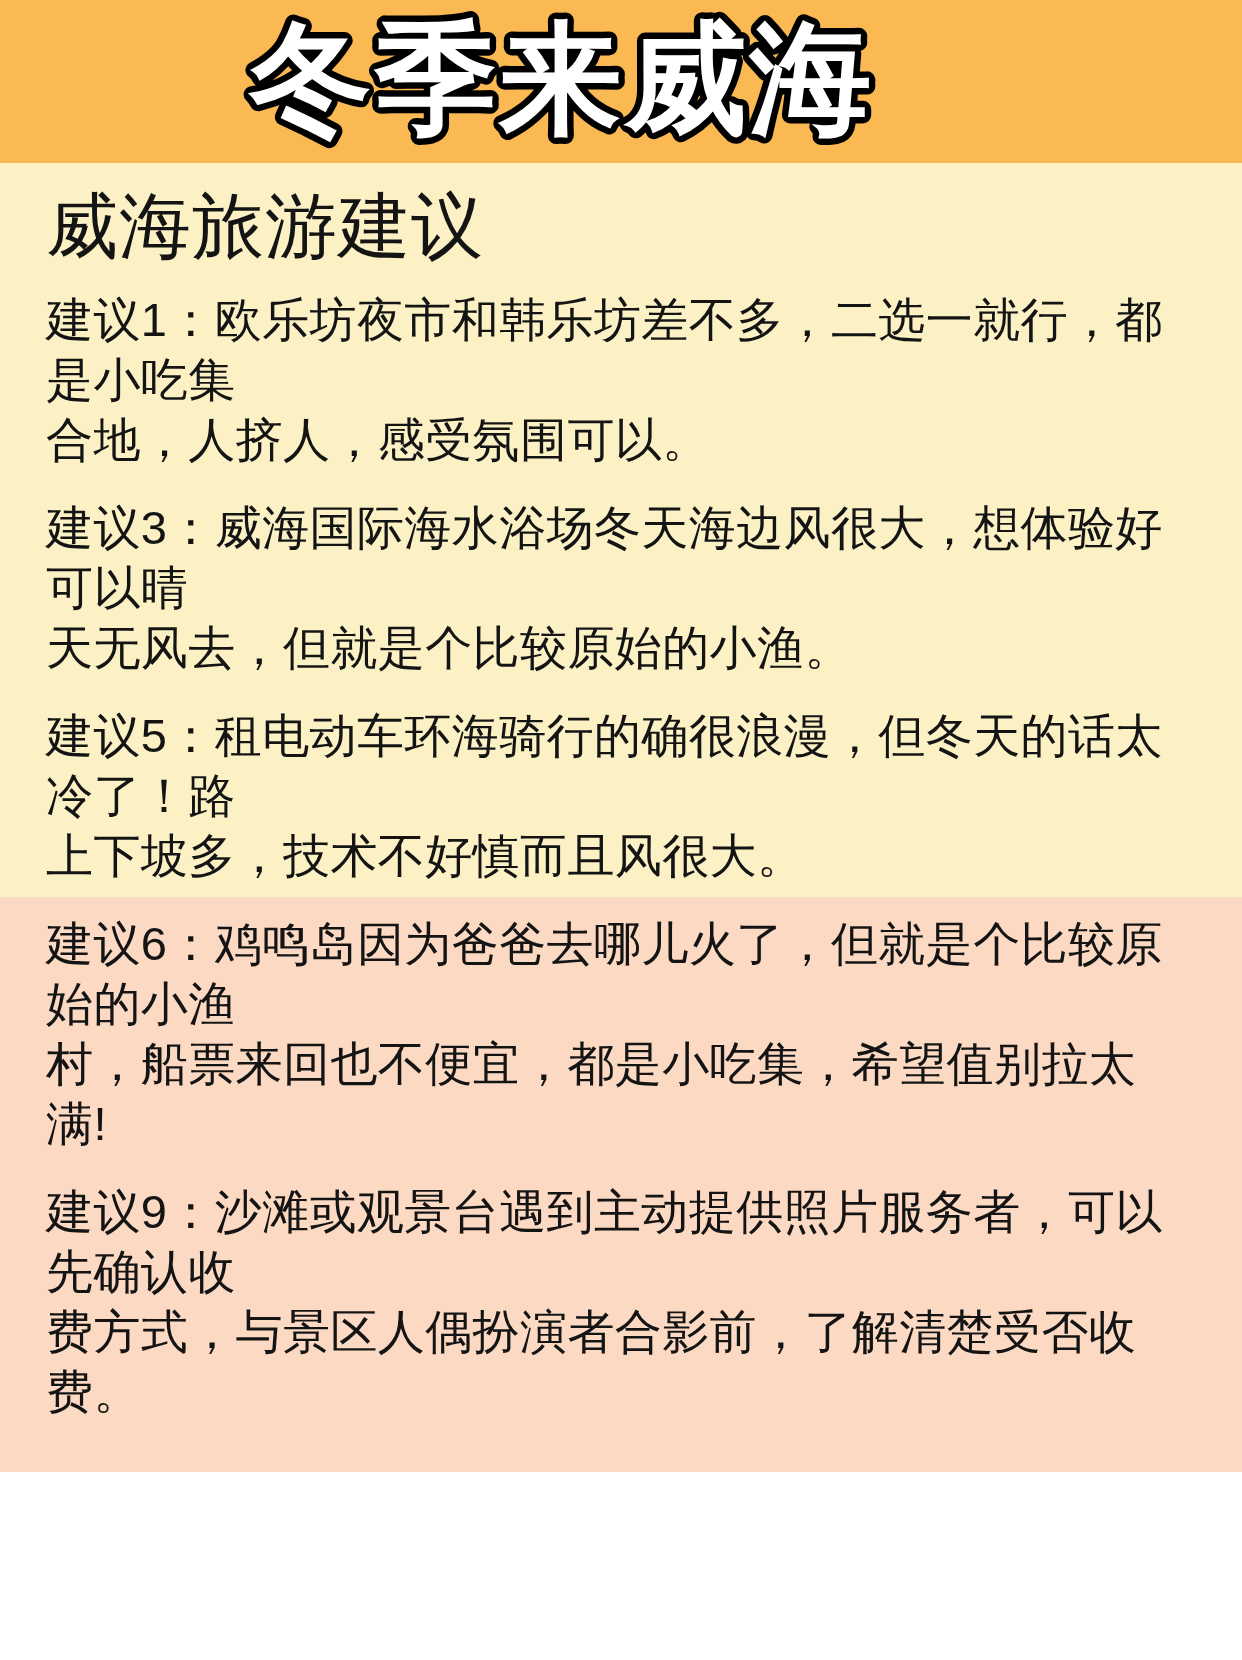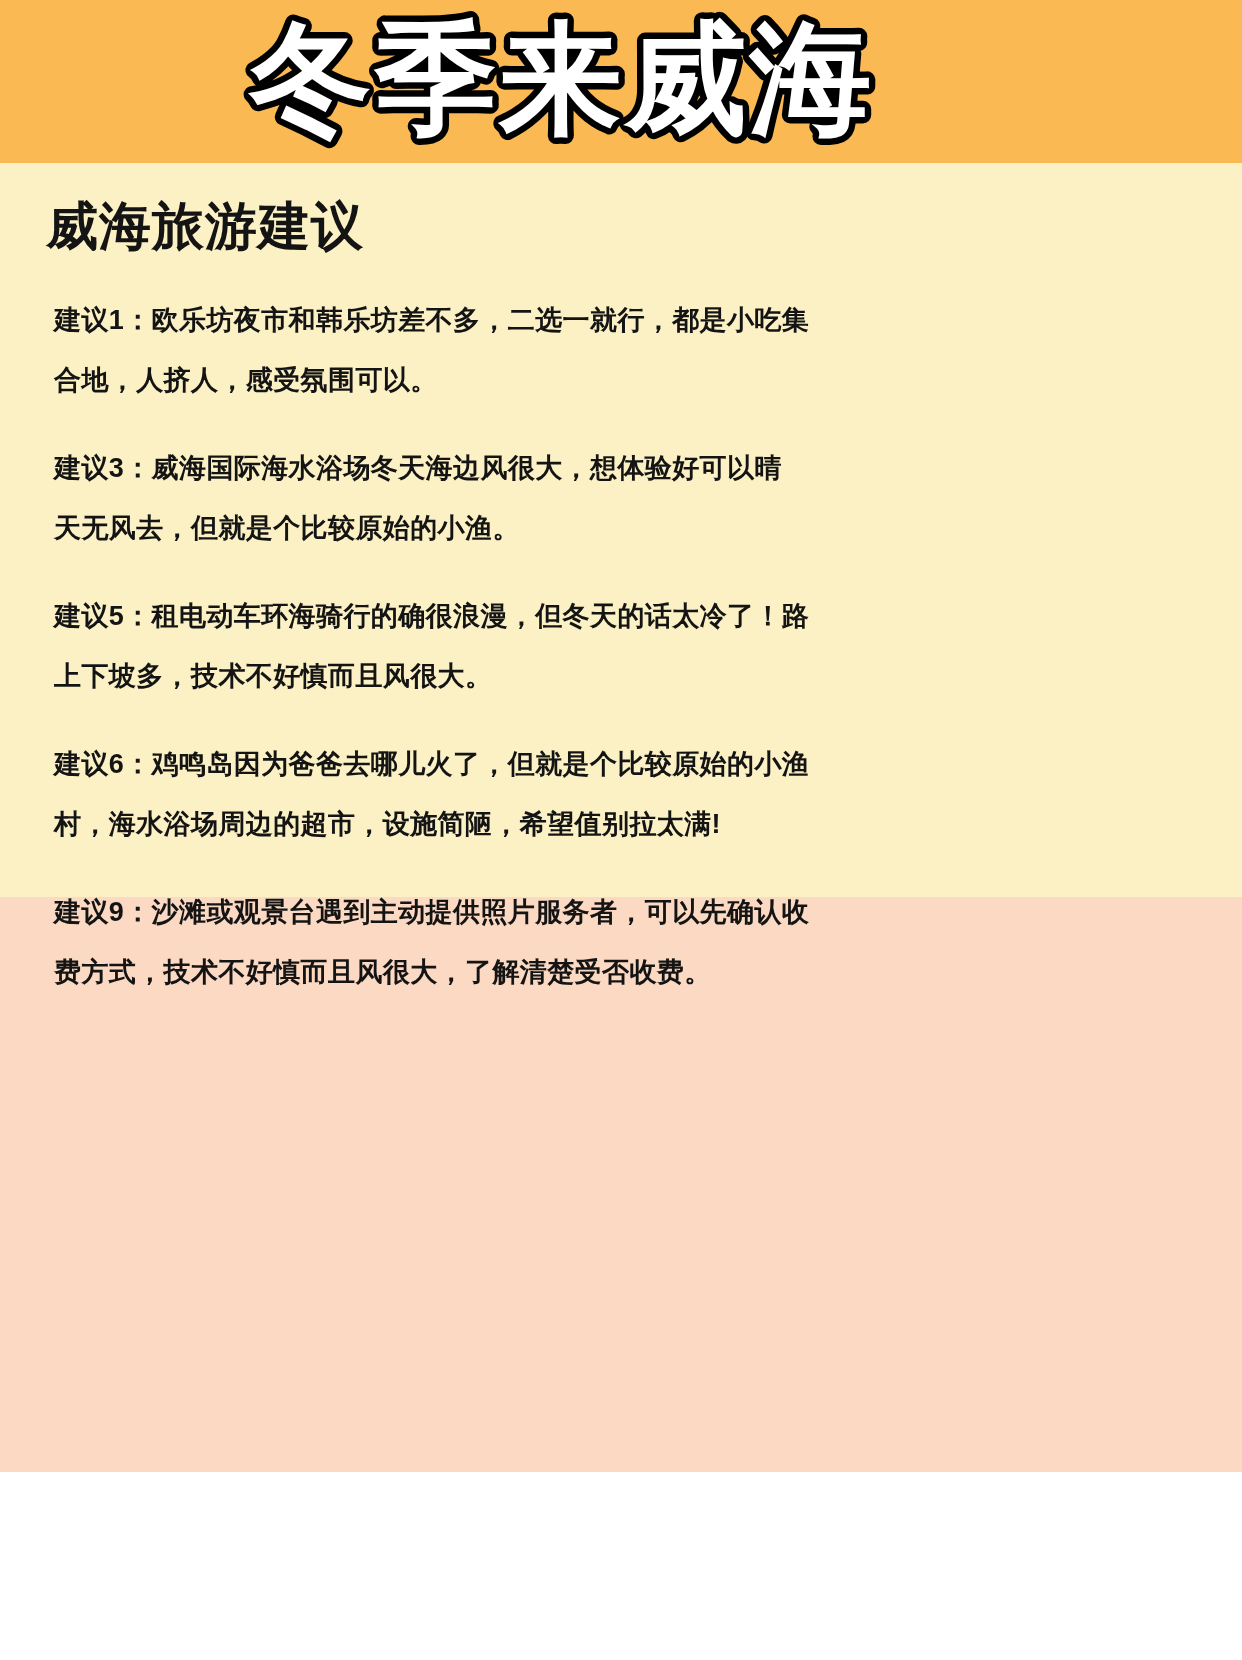--- a/index.html
+++ b/index.html
@@ -29,35 +29,35 @@
     stroke-linejoin: round;
     paint-order: stroke fill;
     letter-spacing: 3px;
   }
   .content {
     padding: 0 46px;
     color: var(--text, #141414);
   }
   .heading {
     margin: 28px 0 0;
-    font-size: 52px;
+    font-size: 72px;
     line-height: 70px;
-    font-weight: 700;
+    font-weight: 400;
     letter-spacing: 1px;
   }
   .tips {
     margin-top: 29px;
     display: flex;
     flex-direction: column;
   }
   .tip {
-    margin: 0 8px 28px;
-    font-size: 27px;
+    margin: 0 0 28px;
+    font-size: 47px;
     line-height: 60px;
-    font-weight: 700;
+    font-weight: 400;
     letter-spacing: 0.4px;
     white-space: pre-line;
   }
   
   .tip:nth-child(8), .tip:nth-child(9) { margin-top: 30px; }
 </style>
 </head>
 <body>
 
 <div class="page">
@@ -72,19 +72,19 @@
     <h1 class="heading">威海旅游建议</h1>
 
     <div class="tips">
         <p class="tip">建议1：欧乐坊夜市和韩乐坊差不多，二选一就行，都是小吃集
 合地，人挤人，感受氛围可以。</p>
         <p class="tip">建议3：威海国际海水浴场冬天海边风很大，想体验好可以晴
 天无风去，但就是个比较原始的小渔。</p>
         <p class="tip">建议5：租电动车环海骑行的确很浪漫，但冬天的话太冷了！路
 上下坡多，技术不好慎而且风很大。</p>
         <p class="tip">建议6：鸡鸣岛因为爸爸去哪儿火了，但就是个比较原始的小渔
-村，海水浴场周边的超市，设施简陋，希望值别拉太满!</p>
+村，船票来回也不便宜，都是小吃集，希望值别拉太满!</p>
         <p class="tip">建议9：沙滩或观景台遇到主动提供照片服务者，可以先确认收
-费方式，技术不好慎而且风很大，了解清楚受否收费。</p>
+费方式，与景区人偶扮演者合影前，了解清楚受否收费。</p>
       </div>
   </main>
 
 </div>
 
 </body></html>

